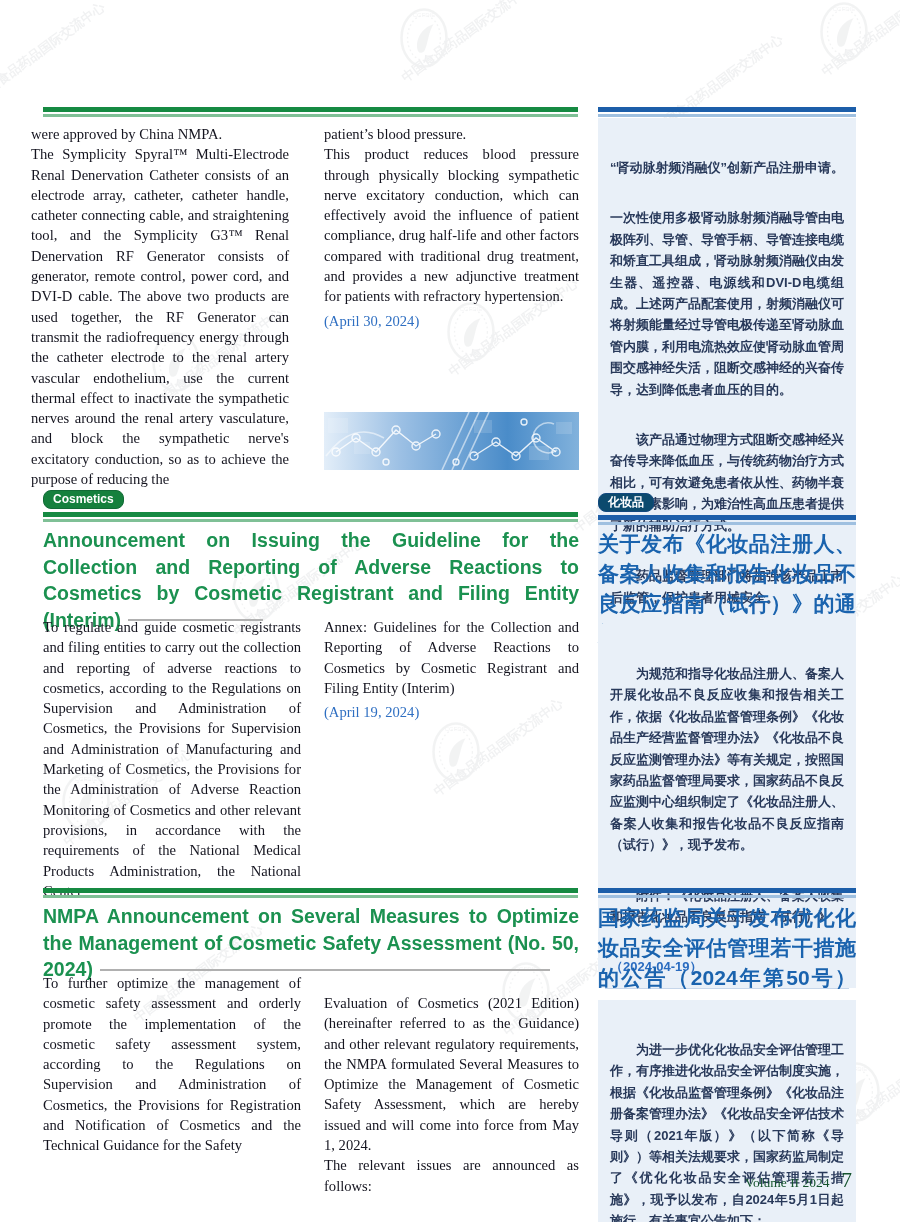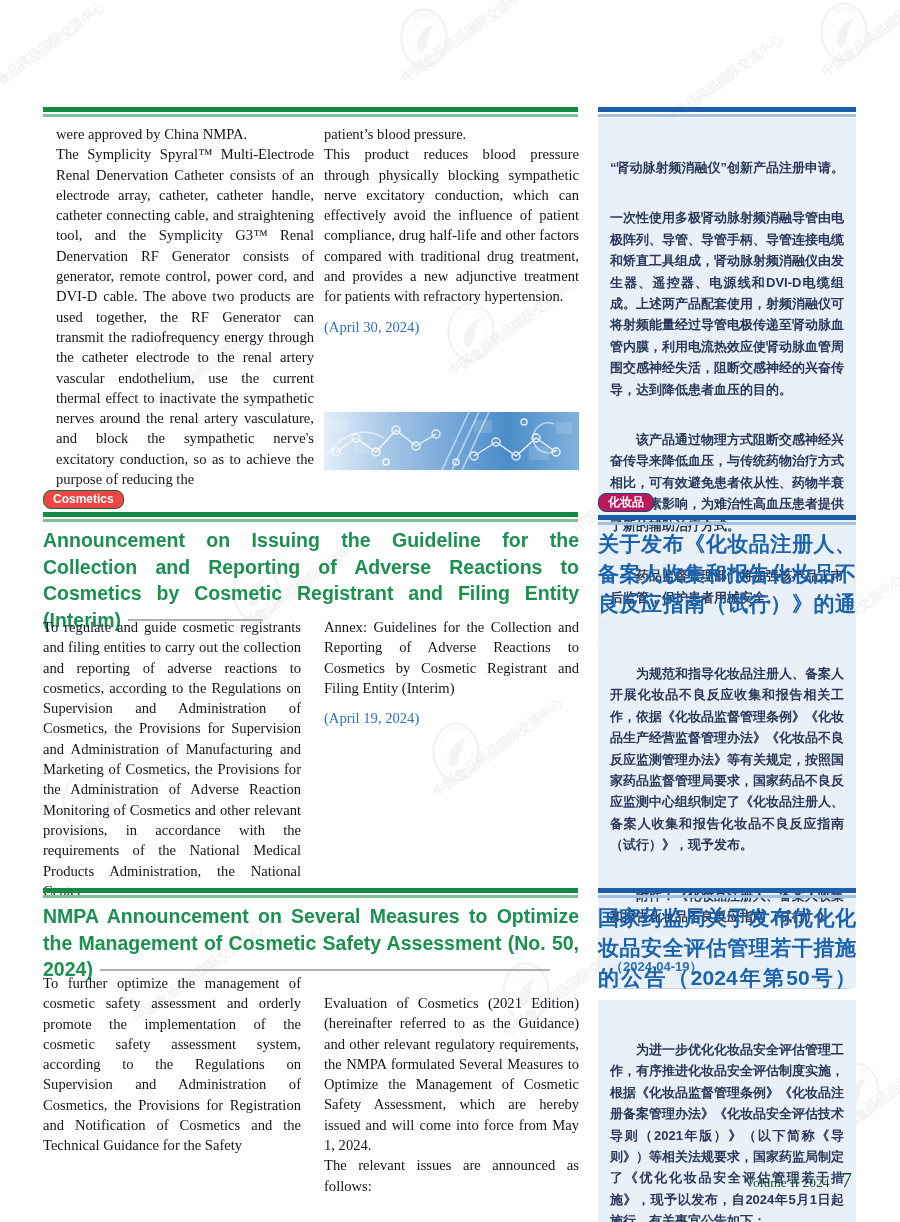--- a/index.html
+++ b/index.html
@@ -29,43 +29,43 @@
   .rule-blue  .bar2 { background:#9fc0e0; }
 
   
   .encol {
     position:absolute; z-index:2;
     font-family:"Liberation Serif", serif;
     font-size:14.6px; line-height:20.3px; color:#14141f;
   }
   .encol p { text-align:justify; }
   .date-en {
-    text-align:right; color:#2f6fc2; margin-top:10px;
+    text-align:right; color:#2f6fc2; margin-top:4px;
     font-family:"Liberation Serif", serif;
   }
 
   
   .cnbox {
     position:absolute; z-index:2; width:258px;
     background:#e9f0f8; padding:10px 12px;
     font-weight:bold; color:#28395a;
     font-size:13px; line-height:21.4px;
     box-shadow:0 8px 0 -7px #c6d6ea;
   }
   .cnbox p { text-align:justify;margin-top:29px; }
   .cnbox .ind { text-indent:2em; }
   .date-cn { text-align:right; color:#2a6cc0; }
 
   
   .tag {
     position:absolute; z-index:2; color:#fff; font-weight:bold;
     font-size:12px; line-height:14px; padding:1px 9px 2px; border-radius:8px;
   }
-  .tag-green { background:#ef4444; border:1px solid #116b36; }
-  .tag-blue  { background:#be185d; border:1px solid #12497f; }
+  .tag-green { background:#15803d; border:1px solid #116b36; }
+  .tag-blue  { background:#0c4a6e; border:1px solid #12497f; }
 
   
   .h-en {
     position:absolute; z-index:2; font-weight:bold; color:#1b9150;
     font-size:19.5px; line-height:26.5px; text-align:justify;
   }
   .h-cn {
     position:absolute; z-index:2; font-weight:bold; color:#1a63ae;
     font-size:21px; line-height:30px; text-align:justify;
   }
@@ -195,21 +195,21 @@
     <div class="bar1"></div>
       <div class="gap"></div>
       <div class="bar2"></div>
   </div>
   <div class="rule rule-blue" style="left:598px;top:107px;width:258px">
     <div class="bar1"></div>
       <div class="gap"></div>
       <div class="bar2"></div>
   </div>
 
-  <div class="encol" style="left:56px;top:124px;width:258px">
+  <div class="encol" style="left:31px;top:124px;width:258px">
     <p>were approved by China NMPA.</p>
     <p>The Symplicity Spyral™ Multi-Electrode Renal Denervation Catheter consists of an electrode array, catheter, catheter handle, catheter connecting cable, and straightening tool, and the Symplicity G3™ Renal Denervation RF Generator consists of generator, remote control, power cord, and DVI-D cable. The above two products are used together, the RF Generator can transmit the radiofrequency energy through the catheter electrode to the renal artery vascular endothelium, use the current thermal effect to inactivate the sympathetic nerves around the renal artery vasculature, and block the sympathetic nerve's excitatory conduction, so as to achieve the purpose of reducing the</p>
   </div>
 
   <div class="encol" style="left:324px;top:124px;width:255px">
     <p>patient’s blood pressure.</p>
     <p>This product reduces blood pressure through physically blocking sympathetic nerve excitatory conduction, which can effectively avoid the influence of patient compliance, drug half-life and other factors compared with traditional drug treatment, and provides a new adjunctive treatment for patients with refractory hypertension.</p>
     <p class="date-en">(April 30, 2024)</p>
   </div>
 

